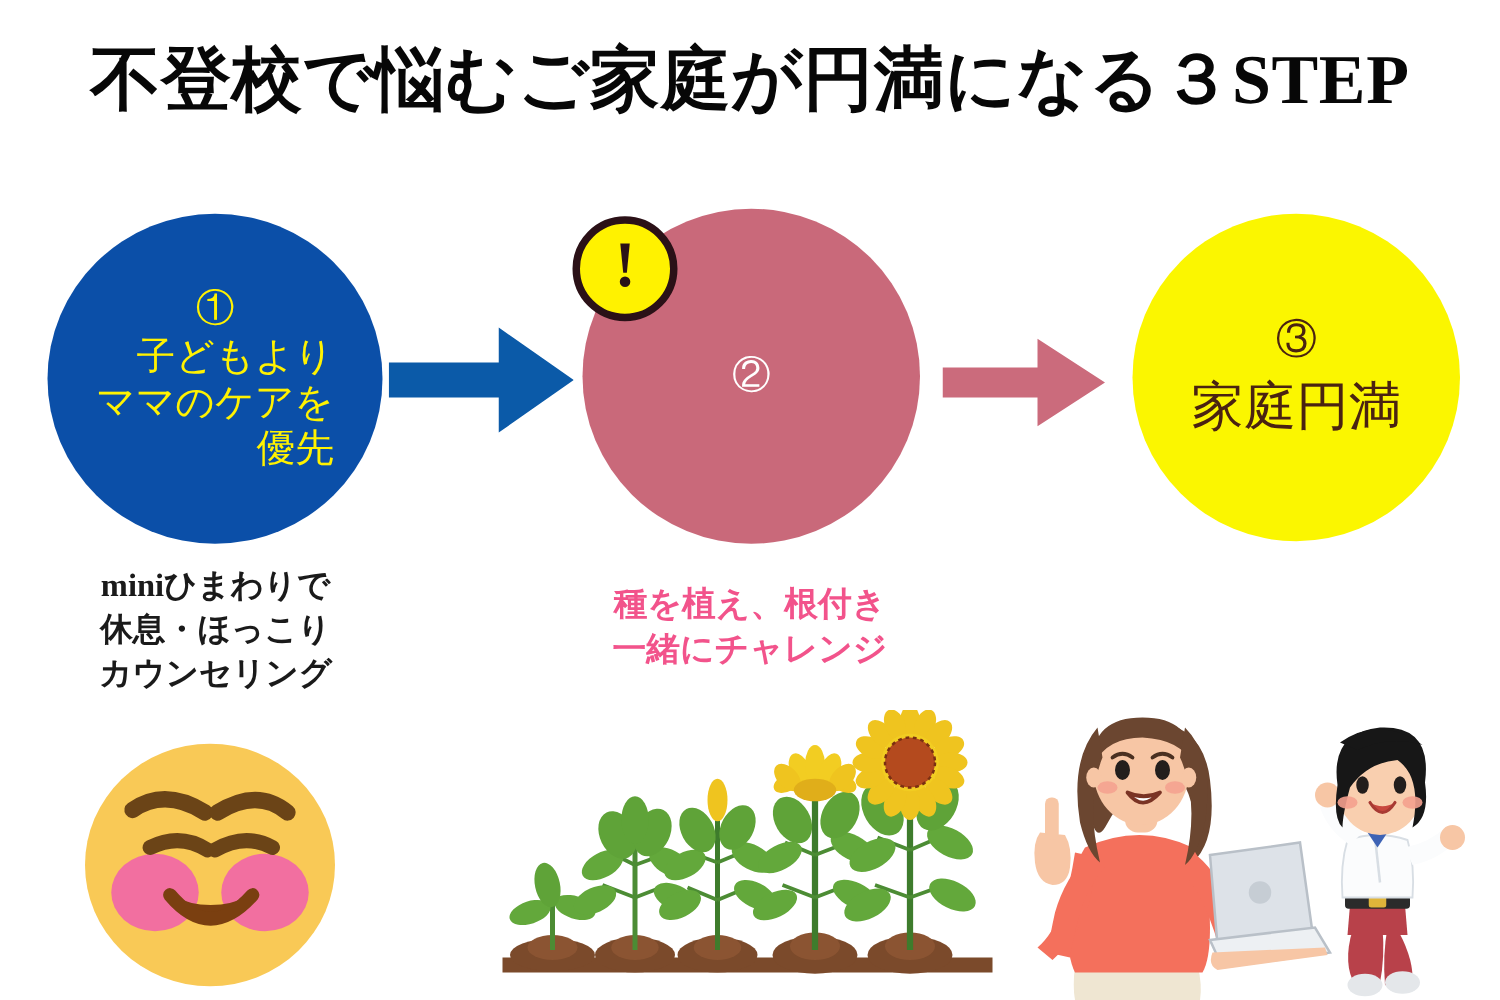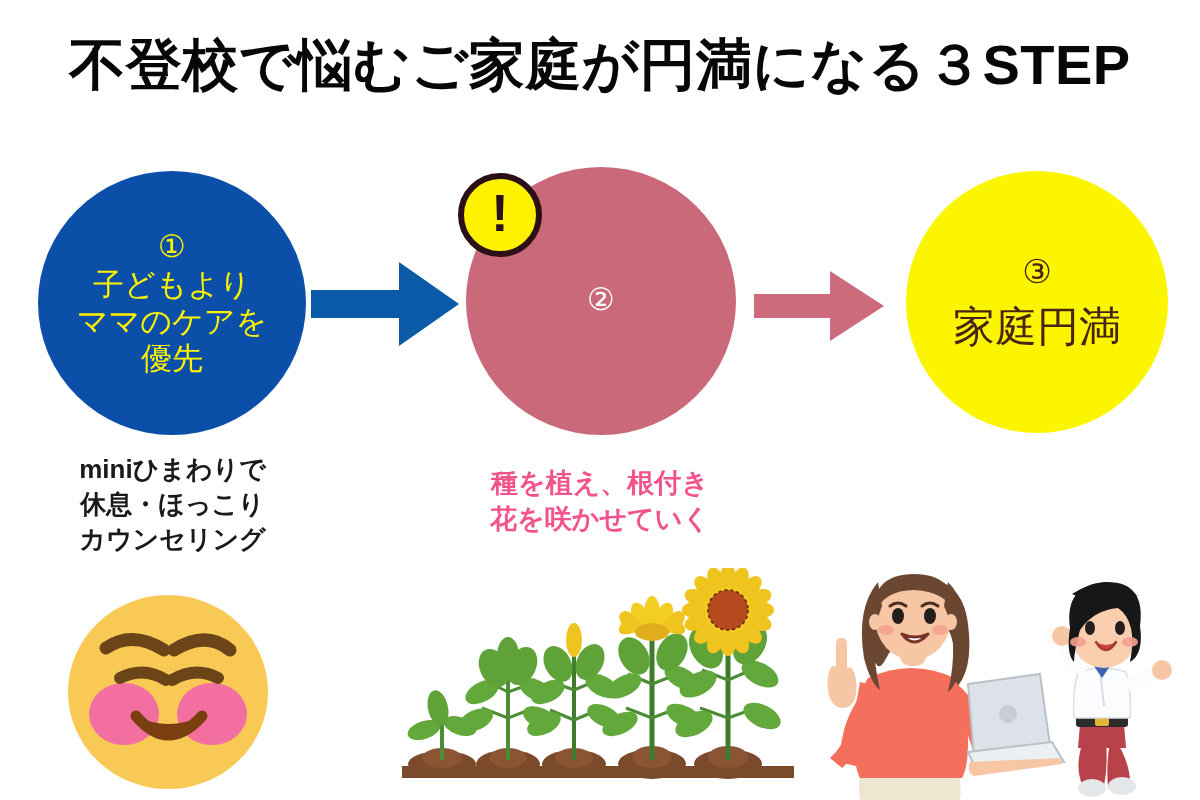--- a/index.html
+++ b/index.html
@@ -13,20 +13,21 @@
     height: 800px;
     overflow: hidden;
     font-family: "Liberation Sans", "DejaVu Sans", sans-serif;
     position: relative;
   }
   #stage {
     position: relative;
     width: 1200px;
     height: 612px;
     background: #ffffff;
+    font-family: Liberation Serif, serif;
   }
 
   
   .title {
     position: absolute;
     left: 0;
     top: 34px;
     width: 1200px;
     text-align: center;
     font-size: 56px;
@@ -62,21 +63,21 @@
     white-space: pre-line;
   }
 
   #circle-1 {
     left: 38px;  top: 171px;
     width: 268px; height: 264px;
     background: #0B4FA8;
     color: #FFF200;
   }
   #circle-1 .num  { font-size: 31px; }
-  #circle-1 .body { font-size: 31px; }
+  #circle-1 .body { font-size: 31px; text-align: right; }
 
   #circle-2 {
     left: 466px; top: 167px;
     width: 270px; height: 268px;
     background: #C9697A;
     color: #FFFFFF;
   }
   #circle-2 .num  { font-size: 31px; }
   #circle-2 .body { font-size: 31px; }
 
@@ -167,21 +168,21 @@
 
   <div class="circle" id="circle-3">
     <span class="num">③</span>
     <span class="body">家庭円満</span>
   </div>
 
   <div class="caption" id="caption-1">miniひまわりで
 休息・ほっこり
 カウンセリング</div>
   <div class="caption" id="caption-2">種を植え、根付き
-花を咲かせていく</div>
+一緒にチャレンジ</div>
 
   <svg class="illo" id="illo-smiley" viewBox="0 0 212 200">
     <ellipse cx="106" cy="100" rx="100" ry="97" fill="#F9C956"></ellipse>
     <ellipse cx="62" cy="122" rx="35" ry="31" fill="#F26FA0"></ellipse>
     <ellipse cx="150" cy="122" rx="35" ry="31" fill="#F26FA0"></ellipse>
     <path d="M44 56 Q70 38 102 58" stroke="#6B4417" stroke-width="13" fill="none" stroke-linecap="round"></path>
     <path d="M112 58 Q144 38 168 58" stroke="#6B4417" stroke-width="13" fill="none" stroke-linecap="round"></path>
     <path d="M58 86 Q82 74 104 88" stroke="#6B4417" stroke-width="12" fill="none" stroke-linecap="round"></path>
     <path d="M110 88 Q134 74 156 86" stroke="#6B4417" stroke-width="12" fill="none" stroke-linecap="round"></path>
     <path d="M74 124 Q106 160 140 124 Q106 140 74 124 Z" fill="#7A3F10"></path>

